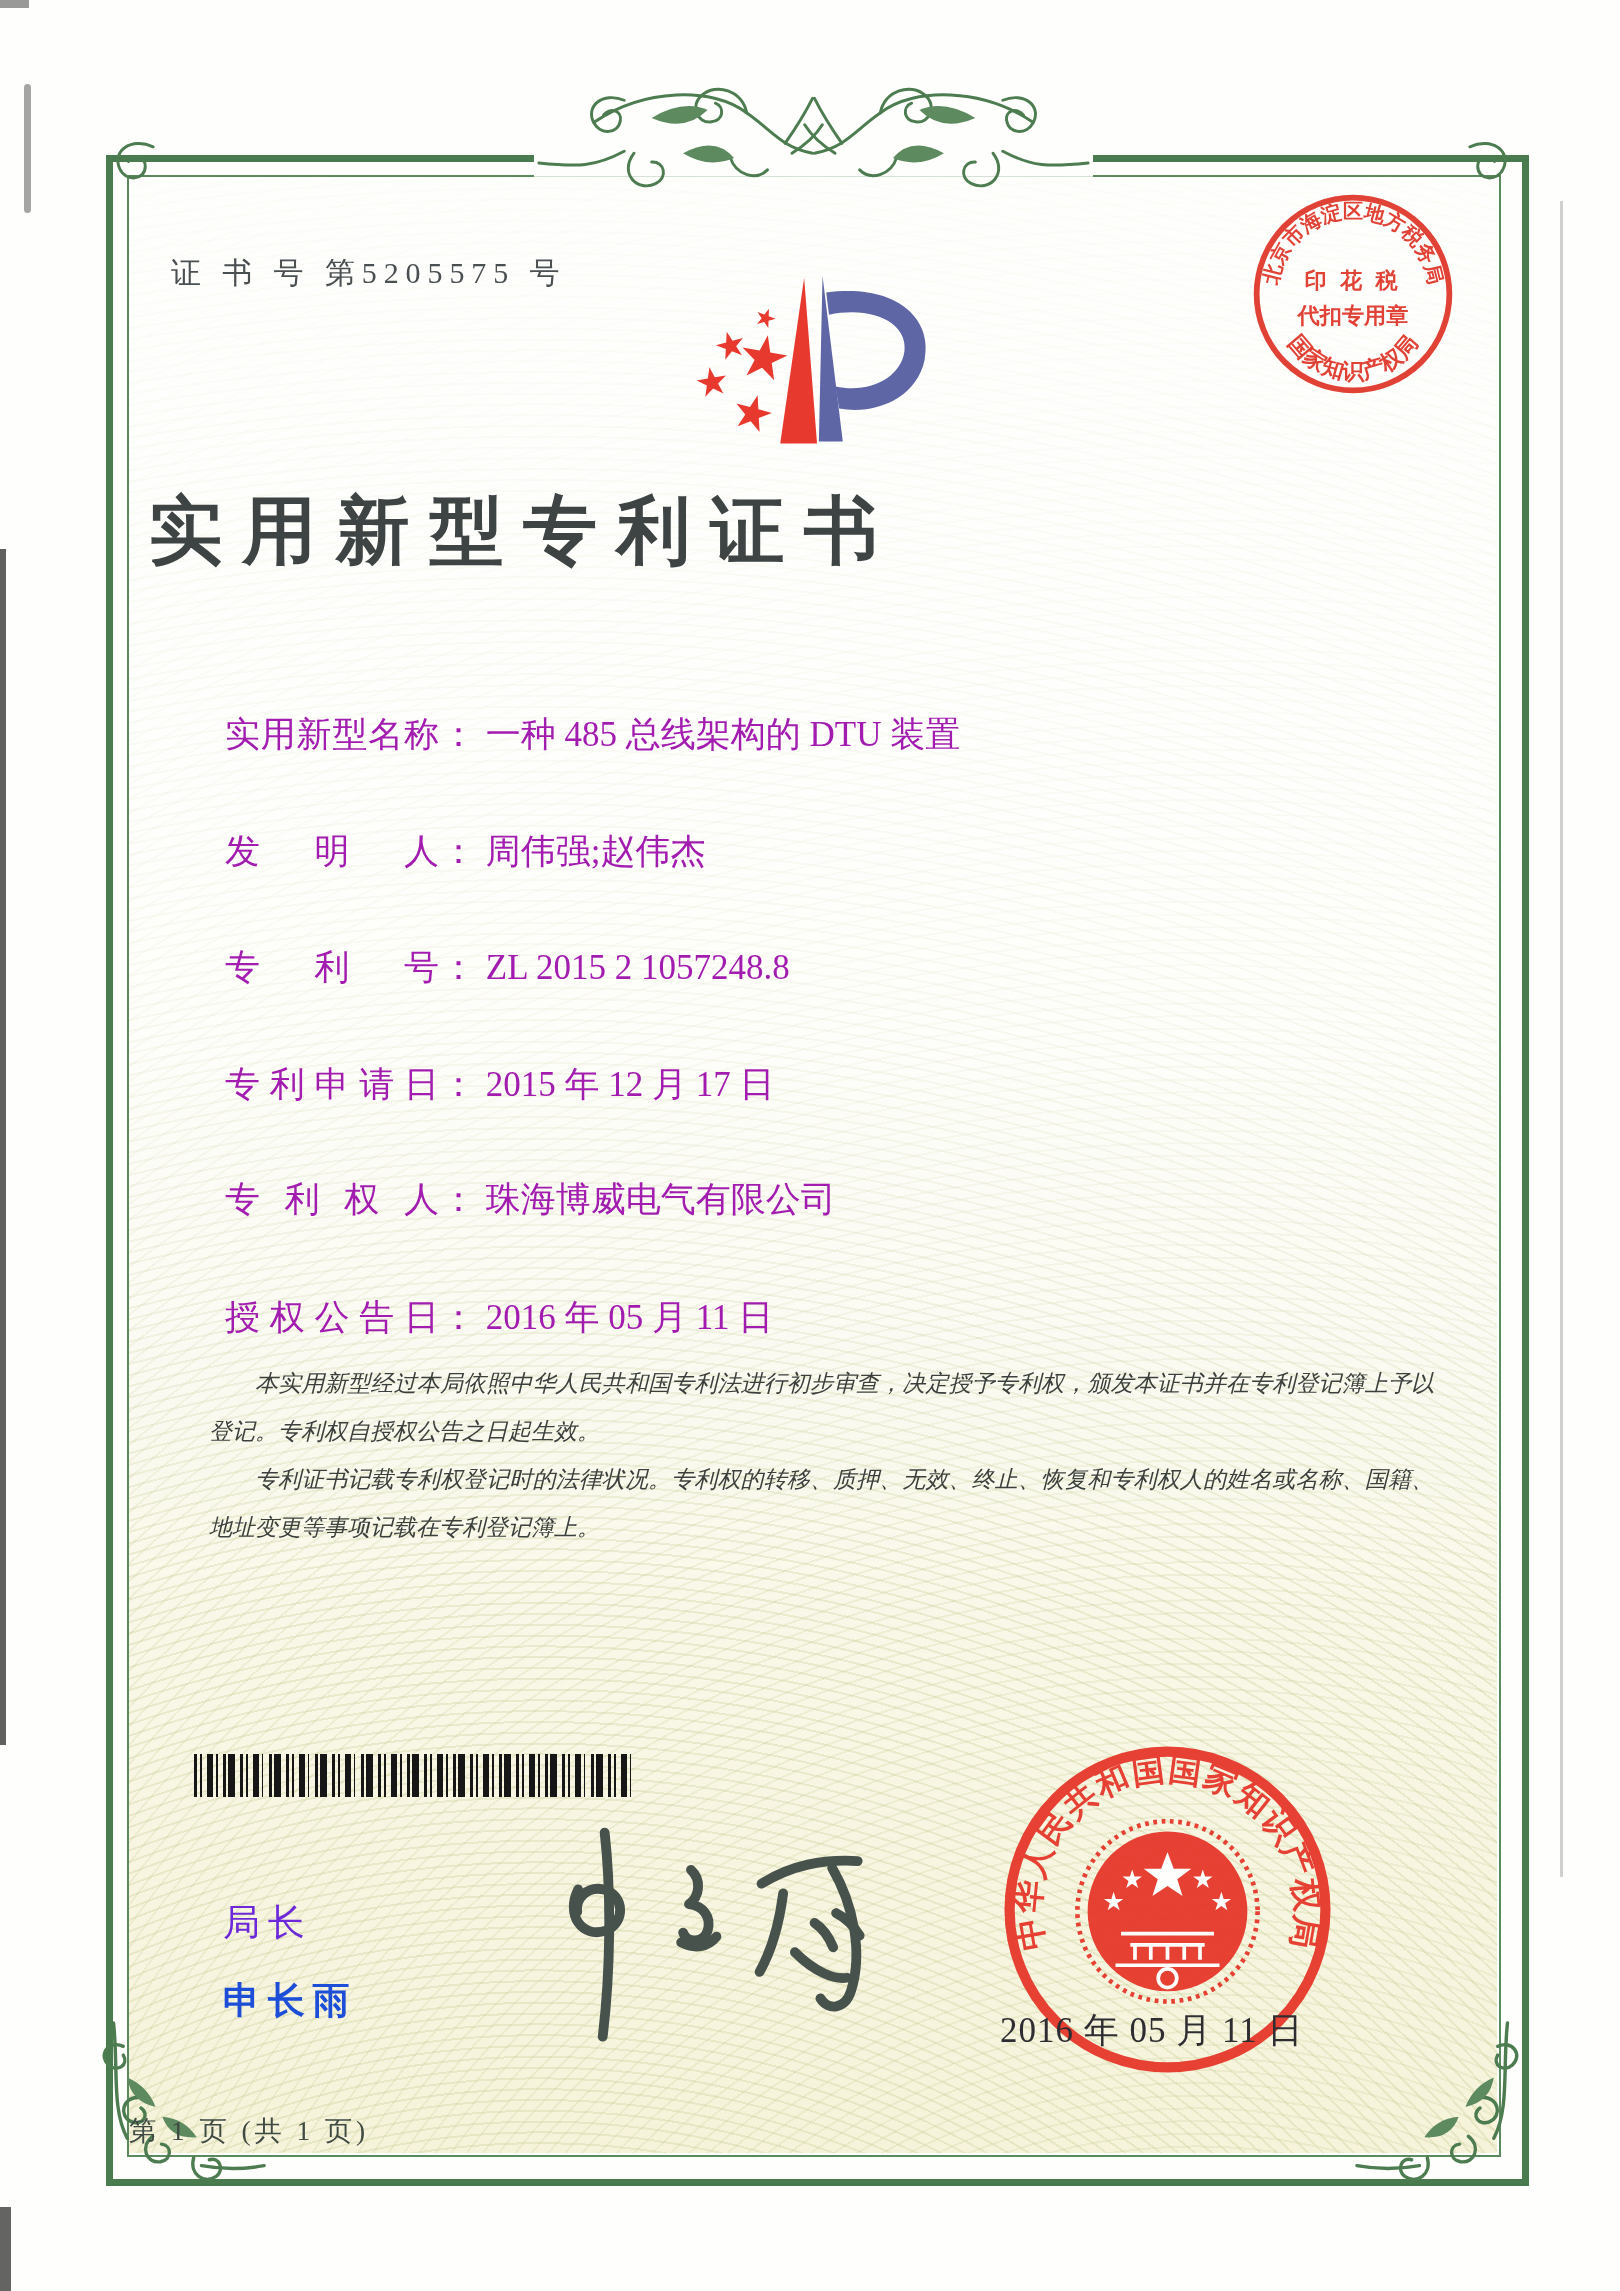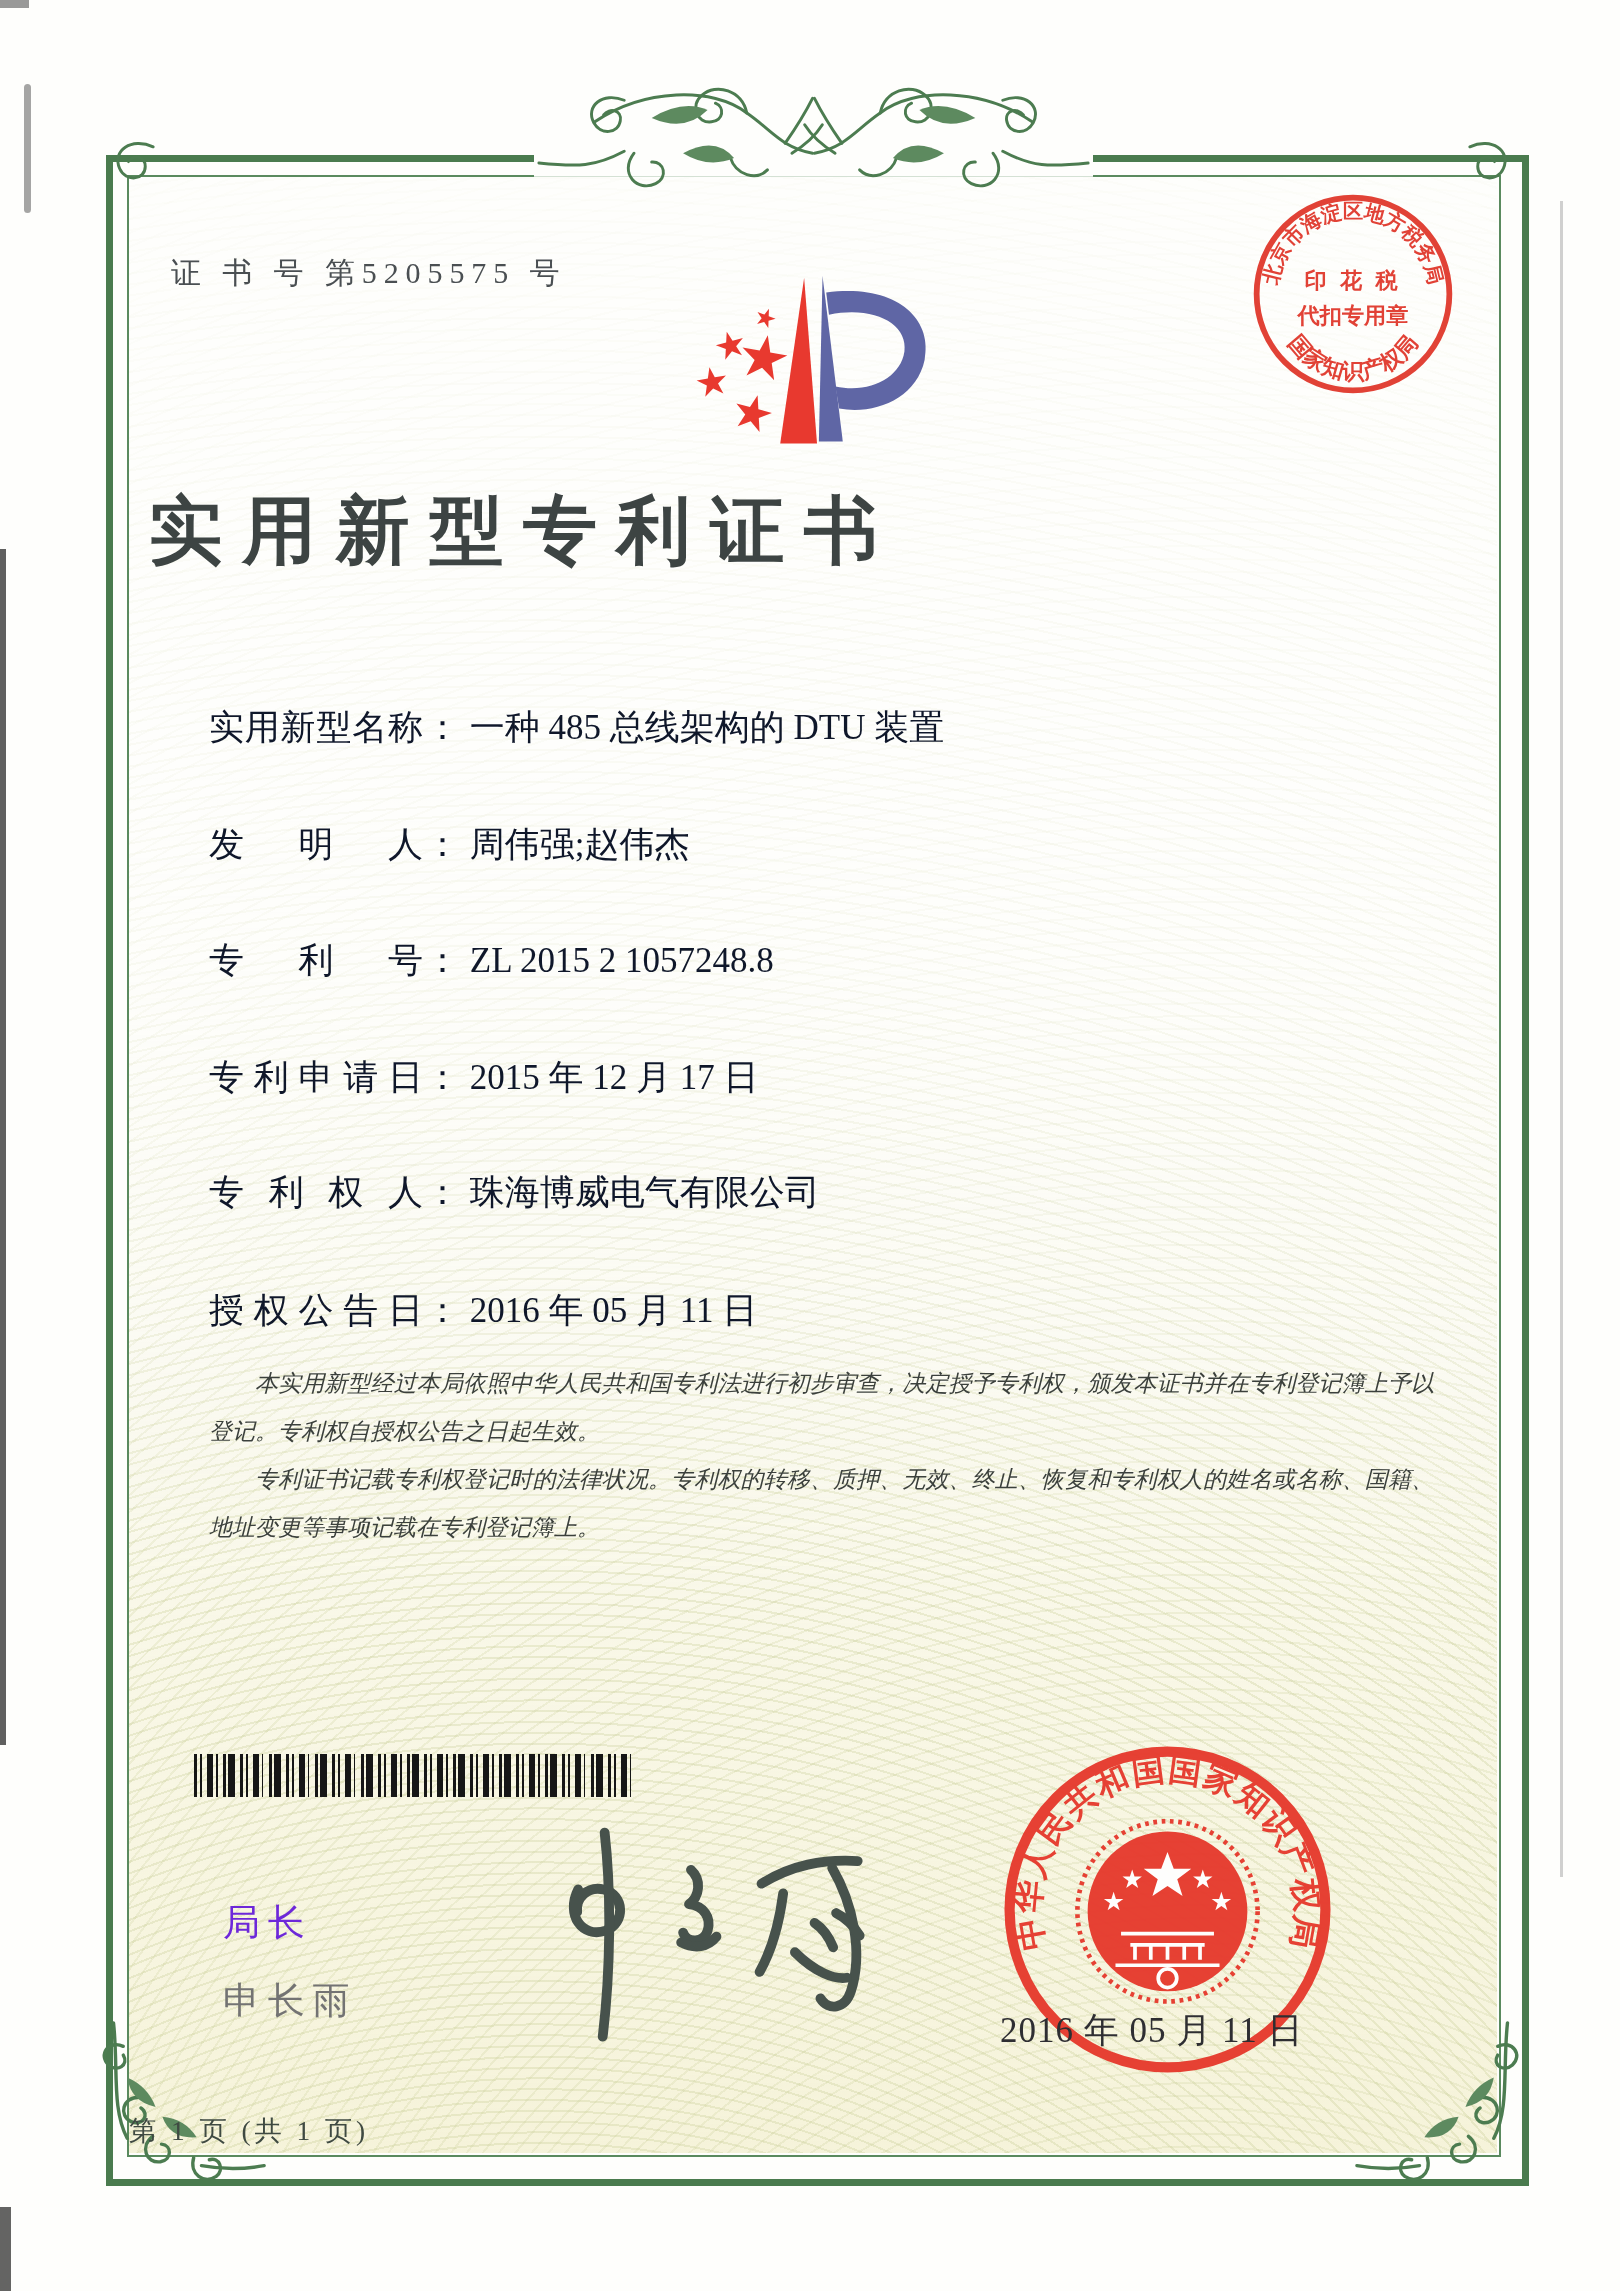--- a/index.html
+++ b/index.html
@@ -38,21 +38,21 @@
   .cert-no{
     position:absolute;left:171px;top:253px;z-index:4;
     font-size:30px;color:#4a4f52;letter-spacing:6.9px;
   }
   .doc-title{
     position:absolute;left:129px;top:482px;width:1368px;z-index:4;
     text-align:left;font-size:74px;font-weight:700;color:#3d4443;
     letter-spacing:19.6px;text-indent:19.6px;
   }
   .fields{position:absolute;left:209px;top:0;z-index:4;width:1225px;}
-  .field-row{position:absolute;left:0;white-space:nowrap;font-size:35px;color:#0f172a;}
+  .field-row{position:absolute;left:16px;white-space:nowrap;font-size:35px;color:#a21caf;margin-top:7px;}
   .field-row .lbl{display:inline-block;width:214px;text-align:justify;text-align-last:justify;vertical-align:bottom;}
   .field-row .colon{display:inline-block;margin:0 9.8px 0 2px;}
   .r0{top:704px}.r1{top:821px}.r2{top:937px}.r3{top:1054px}.r4{top:1169px}.r5{top:1287px}
   .paras{
     position:absolute;left:209px;top:1360px;width:1225px;z-index:4;
     font-size:23px;line-height:48px;color:#3b403c;text-align:justify;font-style:italic;
   }
   .paras p{margin:0;text-indent:2em;}
   
   .barcode{
@@ -60,21 +60,21 @@
     background:repeating-linear-gradient(90deg,
       #161616 0 2.9px, #ffffff00 2.9px 5.9px,
       #161616 5.9px 7.8px, #ffffff00 7.8px 12.7px,
       #161616 12.7px 18.6px, #ffffff00 18.6px 21.6px,
       #161616 21.6px 23.5px, #ffffff00 23.5px 29px,
       #161616 29px 32px, #ffffff00 32px 34px,
       #161616 34px 41px, #ffffff00 41px 46px);
   }
   
   .issuer-role{position:absolute;left:223px;top:1898px;z-index:4;font-size:37px;color:#6d28d9;letter-spacing:7.8px;}
-  .issuer-name{position:absolute;left:223px;top:1976px;z-index:4;font-size:37px;color:#737373;letter-spacing:7.8px;}
+  .issuer-name{position:absolute;left:223px;top:1976px;z-index:4;font-size:37px;color:#1d4ed8;letter-spacing:7.8px;font-weight:bold;}
   .signature{position:absolute;left:534px;top:1813px;width:412px;height:255px;z-index:4;}
   
   .tax-stamp{position:absolute;left:1247px;top:188px;width:212px;height:212px;z-index:5;opacity:.95;}
   .big-seal{position:absolute;left:988px;top:1733px;width:359px;height:353px;z-index:4;opacity:.96;}
   .seal-date{
     position:absolute;left:1000px;top:2007px;width:333px;z-index:6;
     font-size:35px;color:#2e2e32;letter-spacing:1px;white-space:nowrap;
   }
   .page-footer{
     position:absolute;left:129px;top:2113px;width:1368px;z-index:4;

